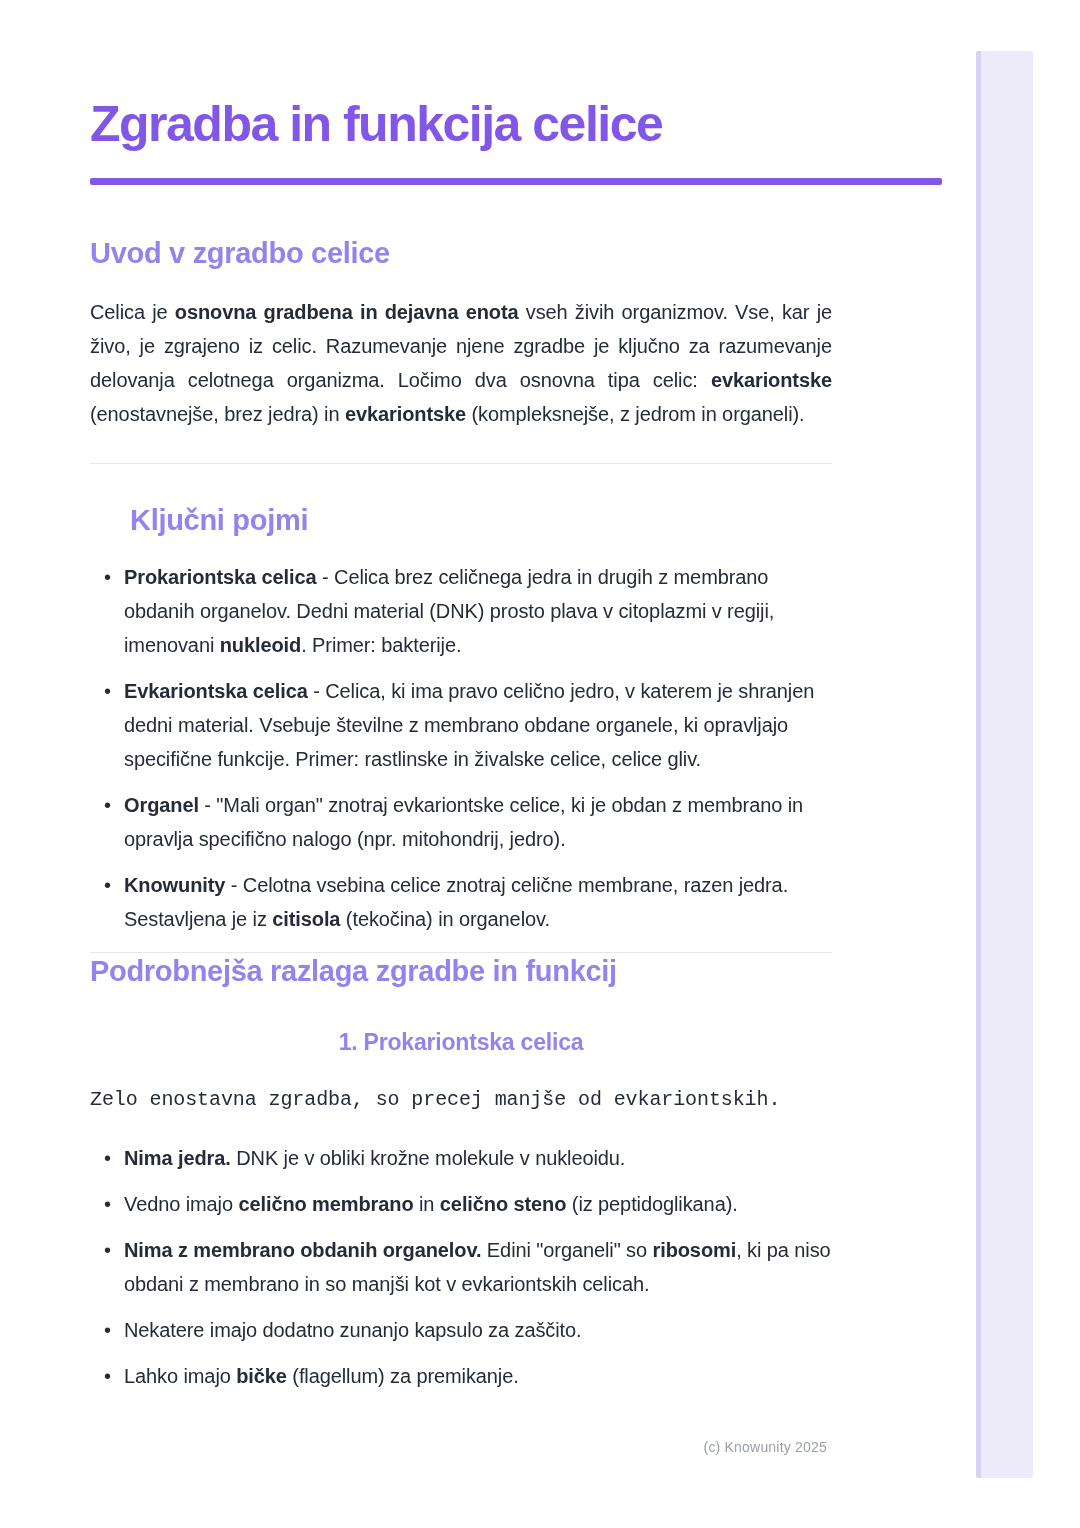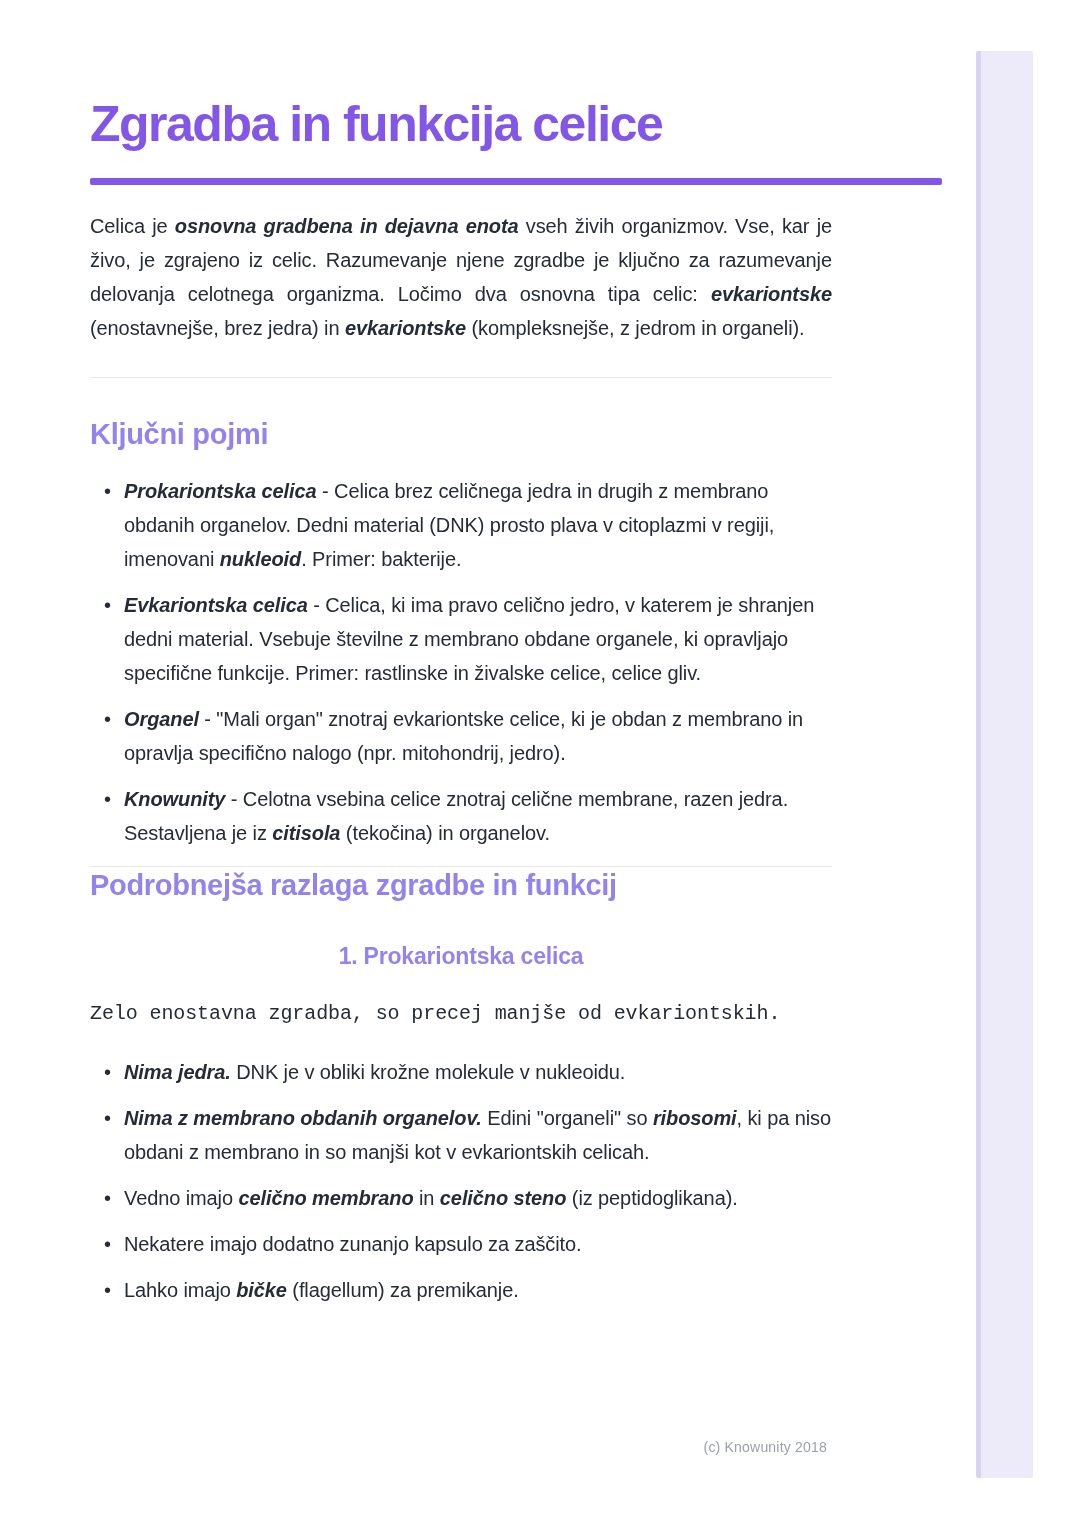--- a/index.html
+++ b/index.html
@@ -50,21 +50,21 @@
     border-radius: 2px;
   }
   h2.section-heading {
     font-size: 29px;
     line-height: 36px;
     font-weight: 700;
     letter-spacing: -0.3px;
     color: var(--heading, #9383EE);
   }
   h2.intro-heading   { margin-top: 50px; }
-  h2.concepts-heading { margin-top: 38px; }
+  h2.concepts-heading { margin-top: 38px; margin-left: 40px; }
   h2.details-heading  { }
   h3.sub-heading {
     margin-top: 38px;
     font-size: 23px;
     line-height: 30px;
     font-weight: 700;
     letter-spacing: -0.2px;
     color: var(--heading, #9383EE);
     text-align: center;
   }
@@ -110,21 +110,21 @@
     color: var(--body, #252B37);
   }
   ul.bullet-list li::before {
     content: "\2022";
     position: absolute;
     left: 14px;
     top: 0;
     color: var(--body, #252B37);
     font-size: 20px;
   }
-  b { font-weight: 700; font-style: italic; }
+  b { font-weight: 700; }
   .doc-footer {
     position: absolute;
     top: 1439px;
     right: 73px;
     z-index: 3;
     font-size: 14px;
     letter-spacing: 0.2px;
     color: var(--footer, #9CA0A8);
   }
 </style>
@@ -133,20 +133,21 @@
 
 <div class="page">
 
   <div class="side-strip"></div>
 
   <div class="content">
 
     <h1 class="doc-title">Zgradba in funkcija celice</h1>
     <div class="title-rule"></div>
 
+    <h2 class="section-heading intro-heading">Uvod v zgradbo celice</h2>
     <p class="body-paragraph">Celica je <b>osnovna gradbena in dejavna enota</b> vseh živih organizmov. Vse, kar je živo, je zgrajeno iz celic. Razumevanje njene zgradbe je ključno za razumevanje delovanja celotnega organizma. Ločimo dva osnovna tipa celic: <b>evkariontske</b> (enostavnejše, brez jedra) in <b>evkariontske</b> (kompleksnejše, z jedrom in organeli).</p>
 
     <hr class="divider">
 
     <h2 class="section-heading concepts-heading">Ključni pojmi</h2>
     <ul class="bullet-list">
       <li><b>Prokariontska celica</b> - Celica brez celičnega jedra in drugih z membrano obdanih organelov. Dedni material (DNK) prosto plava v citoplazmi v regiji, imenovani <b>nukleoid</b>. Primer: bakterije.</li>
       <li><b>Evkariontska celica</b> - Celica, ki ima pravo celično jedro, v katerem je shranjen dedni material. Vsebuje številne z membrano obdane organele, ki opravljajo specifične funkcije. Primer: rastlinske in živalske celice, celice gliv.</li>
       <li><b>Organel</b> - "Mali organ" znotraj evkariontske celice, ki je obdan z membrano in opravlja specifično nalogo (npr. mitohondrij, jedro).</li>
       <li><b>Knowunity</b> - Celotna vsebina celice znotraj celične membrane, razen jedra. Sestavljena je iz <b>citisola</b> (tekočina) in organelov.</li>
@@ -154,23 +155,23 @@
 
     <hr class="divider second">
 
     <h2 class="section-heading details-heading">Podrobnejša razlaga zgradbe in funkcij</h2>
 
     <h3 class="sub-heading">1. Prokariontska celica</h3>
     <p class="lead-paragraph">Zelo enostavna zgradba, so precej manjše od evkariontskih.</p>
 
     <ul class="bullet-list details-list">
       <li><b>Nima jedra.</b> DNK je v obliki krožne molekule v nukleoidu.</li>
+      <li>Vedno imajo <b>celično membrano</b> in <b>celično steno</b> (iz peptidoglikana).</li>
       <li><b>Nima z membrano obdanih organelov.</b> Edini "organeli" so <b>ribosomi</b>, ki pa niso obdani z membrano in so manjši kot v evkariontskih celicah.</li>
-      <li>Vedno imajo <b>celično membrano</b> in <b>celično steno</b> (iz peptidoglikana).</li>
       <li>Nekatere imajo dodatno zunanjo kapsulo za zaščito.</li>
       <li>Lahko imajo <b>bičke</b> (flagellum) za premikanje.</li>
     </ul>
 
   </div>
 
-  <div class="doc-footer">(c) Knowunity 2018</div>
+  <div class="doc-footer">(c) Knowunity 2025</div>
 
 </div>
 
 </body></html>

